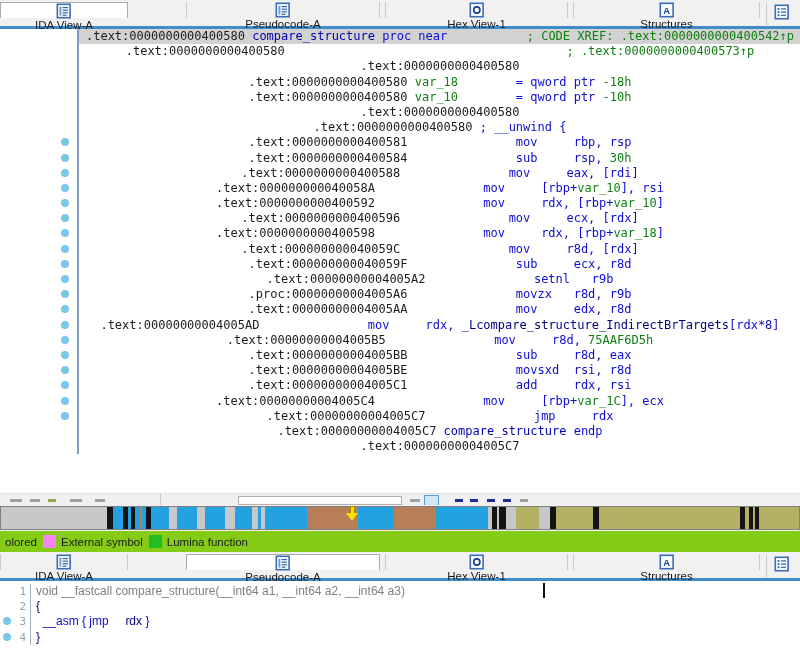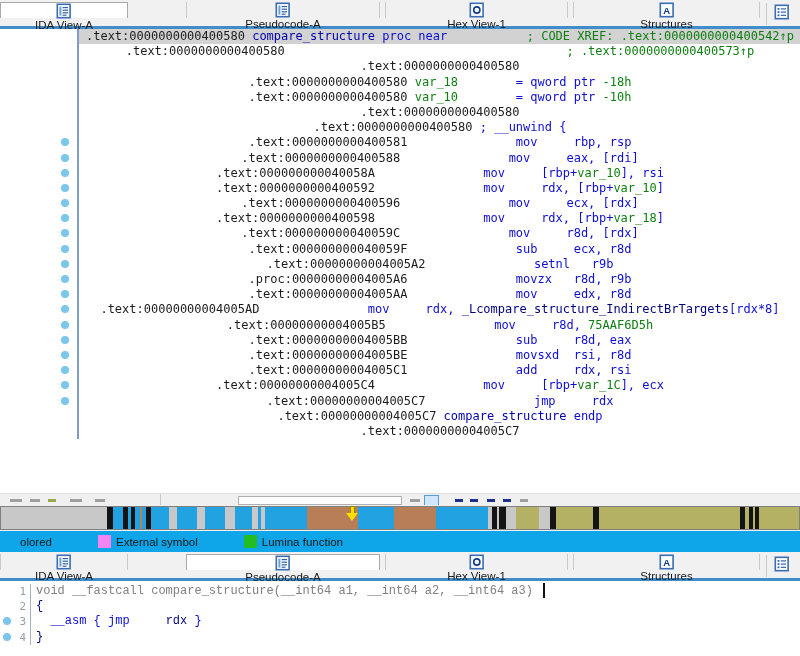--- a/index.html
+++ b/index.html
@@ -45,32 +45,32 @@
   .navwrap{position:relative;height:26px;background:#f0f0f0;}
   .navband{position:absolute;left:0;top:1px;right:0;height:22px;border:1px solid #808080;
            display:flex;overflow:hidden;}
   .navband div{height:100%;flex:none;}
   .navmarker{position:absolute;top:1px;}
   .navmarker .stem{width:3px;height:6px;margin:0 auto;background:#ffdf00;border:1px solid #9a8800;border-bottom:none;}
   .navmarker .tri{width:0;height:0;border-left:6px solid transparent;border-right:6px solid transparent;
                   border-top:8px solid #ffdf00;}
 
   
-  .legend{height:21px;background:#0ea5e9;display:flex;align-items:center;padding-left:20px;font-size:11.5px;gap:40px;}
+  .legend{height:21px;background:#84cc16;display:flex;align-items:center;padding-left:5px;font-size:11.5px;}
   .legend .item{display:flex;align-items:center;margin-right:6px;}
   .legend .sw{width:13px;height:13px;margin-right:5px;flex:none;}
 
   
   .pseudo{position:relative;height:77px;background:#fff;padding-top:3px;box-sizing:border-box;overflow:hidden;}
   .pc-row{display:flex;height:15.2px;line-height:15.2px;}
   .pc-gut{width:31px;flex:none;position:relative;border-right:1px solid #a3b2c4;box-sizing:border-box;}
   .pc-num{position:absolute;right:4px;top:0;font-family:"DejaVu Sans Mono",monospace;font-size:11px;
           line-height:15.2px;color:#96a0aa;}
   .pc-dot{position:absolute;left:3px;top:3px;width:8px;height:8px;border-radius:50%;background:#7cc6ea;}
-  .pc-code{flex:1;white-space:pre;font-family:Liberation Mono, monospace;font-size:12px;
+  .pc-code{flex:1;white-space:pre;font-family:Liberation Sans, sans-serif;font-size:12px;
            line-height:15.2px;padding-left:5px;}
   .caret{position:absolute;width:2px;height:15px;background:#111;}
 </style>
 </head>
 <body>
 
 <div class="app">
   <div class="tabbar" id="tabbar-top">
       <div class="tab active" style="left: 0px; width: 128px;">
         <span class="ticon"><svg width="16" height="16" viewBox="0 0 16 16">
@@ -152,20 +152,26 @@
       </div>
       <div class="dl-row">
         <div class="dl-gut"></div>
         <div class="dl-code"><span class="sa">.text:0000000000400580</span><span class="sp"> </span><span class="sk">; __unwind {</span></div>
       </div>
       <div class="dl-row">
         <div class="dl-gut">
           <div class="dot"></div>
         </div>
         <div class="dl-code"><span class="sa">.text:0000000000400581</span><span class="sp">               </span><span class="sk">mov</span><span class="sp">     </span><span class="sk">rbp, rsp</span></div>
+      </div>
+      <div class="dl-row">
+        <div class="dl-gut">
+          <div class="dot"></div>
+        </div>
+        <div class="dl-code"><span class="sa">.text:0000000000400584</span><span class="sp">               </span><span class="sk">sub</span><span class="sp">     </span><span class="sk">rsp, </span><span class="sg">30h</span></div>
       </div>
       <div class="dl-row">
         <div class="dl-gut">
           <div class="dot"></div>
         </div>
         <div class="dl-code"><span class="sa">.text:0000000000400588</span><span class="sp">               </span><span class="sk">mov</span><span class="sp">     </span><span class="sk">eax, [rdi]</span></div>
       </div>
       <div class="dl-row">
         <div class="dl-gut">
           <div class="dot"></div>

